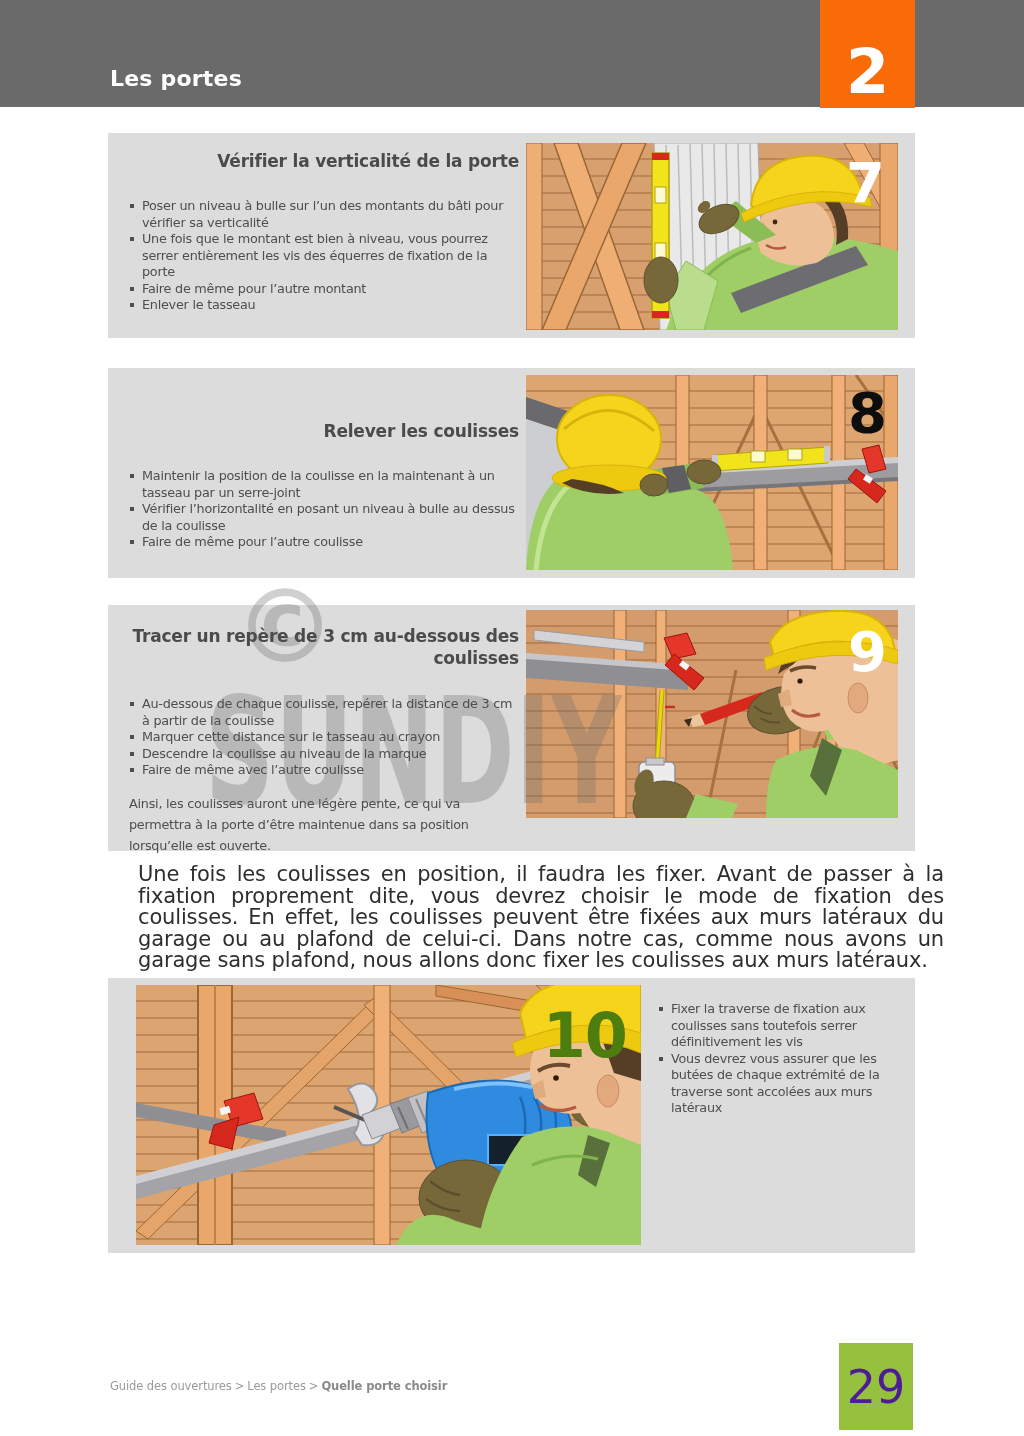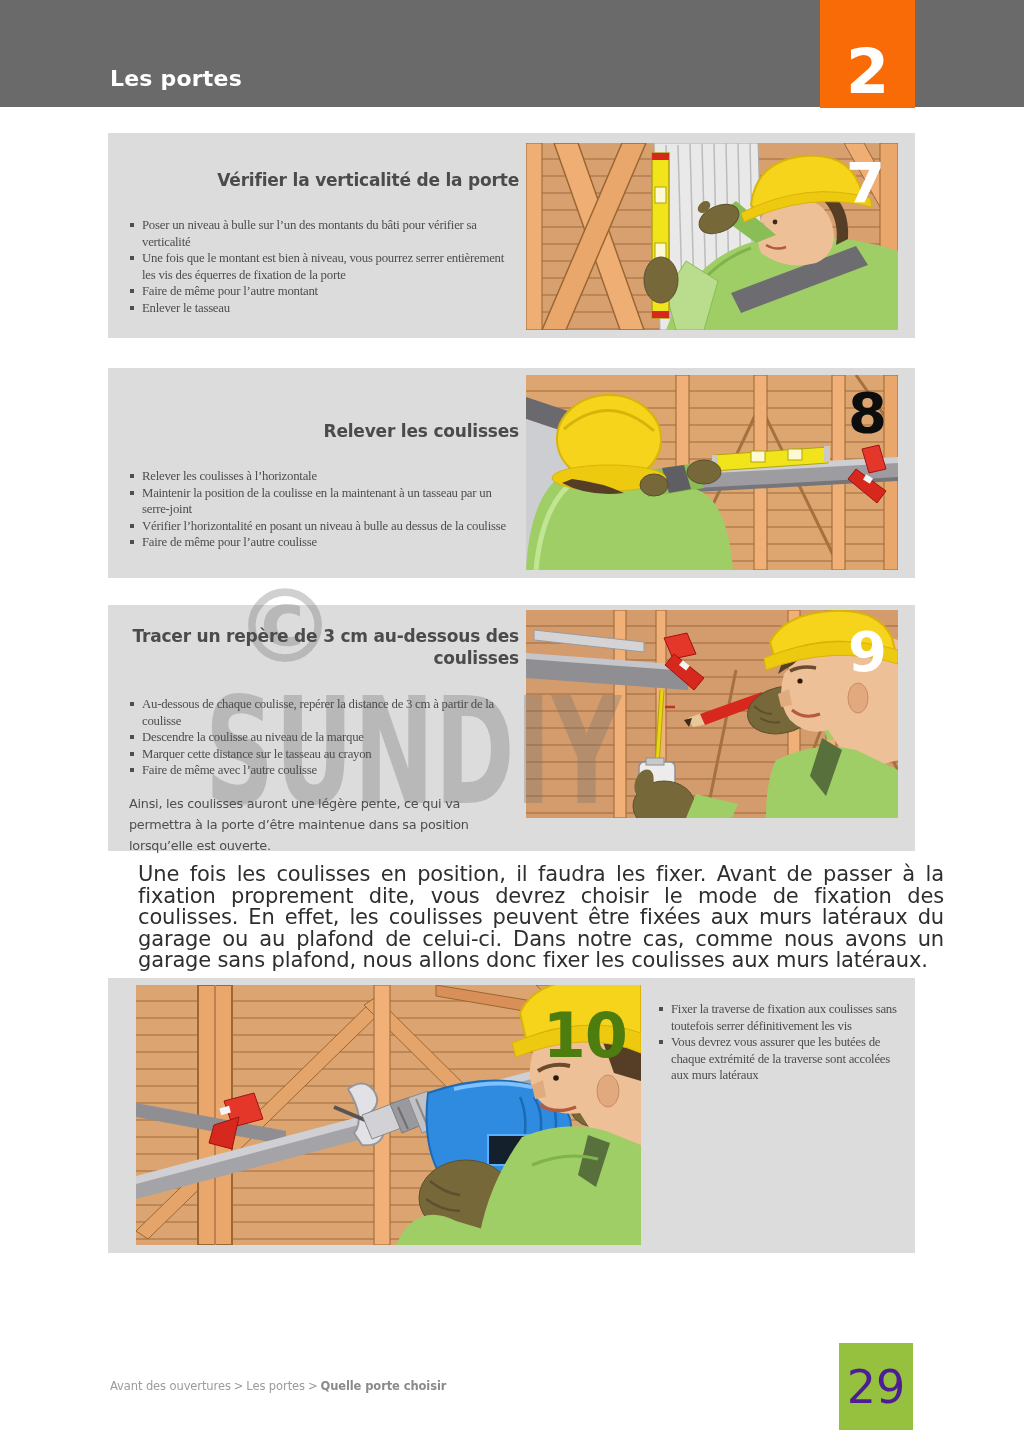--- a/index.html
+++ b/index.html
@@ -22,26 +22,26 @@
   .b7  { top:133px;  height:205px; }
   .b8  { top:368px;  height:210px; }
   .b9  { top:605px;  height:246px; }
   .b10 { top:978px;  height:275px; }
 
   .text-col { position:relative; z-index:10; margin-left:21px; width:390px; }
   .b10 .text-col { position:absolute; left:550px; top:0; margin-left:0; width:250px; }
 
   .block-title { font-weight:bold; color:#4b4b4b; font-size:17px; line-height:22px;
                  text-align:right; letter-spacing:-.2px; }
-  .b7 .block-title  { padding-top:17px;margin-top:19px; }
+  .b7 .block-title  { padding-top:17px; }
   .b8 .block-title  { padding-top:19px;margin-top:33px; }
   .b9 .block-title  { padding-top:20px; }
   .b10 .block-title { padding-top:20px; text-align:left; font-size:15px; line-height:20px; letter-spacing:-.3px; }
 
-  ul.bullets { list-style:none; margin-top:26px;font-family:Liberation Serif, serif; }
+  ul.bullets { list-style:none; margin-top:26px; }
   .b9 ul.bullets { margin-top:27px; }
   .b10 ul.bullets { margin-top:23px; }
   ul.bullets li { position:relative; padding-left:13px; font-size:12.8px; letter-spacing:-.25px;
                   color:#4e4e4e; line-height:16.5px; }
   ul.bullets li::before { content:""; position:absolute; left:1px; top:6px;
                           width:4px; height:4px; background:#4e4e4e; }
   .note { position:relative; z-index:10; font-size:12.8px; letter-spacing:-.25px; color:#4e4e4e;
           line-height:21px; margin-top:14px; width:395px; }
 
   
@@ -155,21 +155,20 @@
         </g>
       </svg>
       <span class="step-num sn-7">7</span>
     </div>
   </div>
 
   <div class="block b8">
     <div class="text-col">
       <div class="block-title">Relever les coulisses</div>
       <ul class="bullets">
-        <li>Relever les coulisses à l’horizontale</li>
         <li>Maintenir la position de la coulisse en la maintenant à un tasseau par un serre-joint</li>
         <li>Vérifier l’horizontalité en posant un niveau à bulle au dessus de la coulisse</li>
         <li>Faire de même pour l’autre coulisse</li>
       </ul>
     </div>
     <div class="illustration i8">
       <svg viewBox="0 0 372 195">
         <defs>
             <pattern id="p8" width="372" height="17" patternUnits="userSpaceOnUse">
           <line x1="0" y1="16" x2="372" y2="16" stroke="rgba(120,70,30,.30)" stroke-width="2"></line>
@@ -223,22 +222,22 @@
       </svg>
       <span class="step-num sn-8">8</span>
     </div>
   </div>
 
   <div class="block b9">
     <div class="text-col">
       <div class="block-title">Tracer un repère de 3 cm au-dessous des coulisses</div>
       <ul class="bullets">
         <li>Au-dessous de chaque coulisse, repérer la distance de 3 cm à partir de la coulisse</li>
+        <li>Marquer cette distance sur le tasseau au crayon</li>
         <li>Descendre la coulisse au niveau de la marque</li>
-        <li>Marquer cette distance sur le tasseau au crayon</li>
         <li>Faire de même avec l’autre coulisse</li>
       </ul>
       <div class="note">Ainsi, les coulisses auront une légère pente, ce qui va permettra à la porte d’être maintenue dans sa position lorsqu’elle est ouverte.</div>
     </div>
     <div class="illustration i9">
       <svg viewBox="0 0 372 208">
         <defs>
             <pattern id="p9" width="372" height="17" patternUnits="userSpaceOnUse">
           <line x1="0" y1="16" x2="372" y2="16" stroke="rgba(120,70,30,.30)" stroke-width="2"></line>
         </pattern>
@@ -379,19 +378,19 @@
         </g>
       </svg>
       <span class="step-num sn-10">10</span>
     </div>
   </div>
 
   <div class="watermark wm-symbol">©</div>
   <div class="watermark wm-brand">SUNDIY</div>
 
   <div class="breadcrumb">
-    <span class="crumb">Avant des ouvertures</span><span class="crumb-sep">&gt;</span><span class="crumb">Les portes</span><span class="crumb-sep">&gt;</span><span class="crumb-current">Quelle porte choisir</span>
+    <span class="crumb">Guide des ouvertures</span><span class="crumb-sep">&gt;</span><span class="crumb">Les portes</span><span class="crumb-sep">&gt;</span><span class="crumb-current">Quelle porte choisir</span>
   </div>
   <div class="page-num-box">
     <span>29</span>
   </div>
 
 </div>
 
 </body></html>

